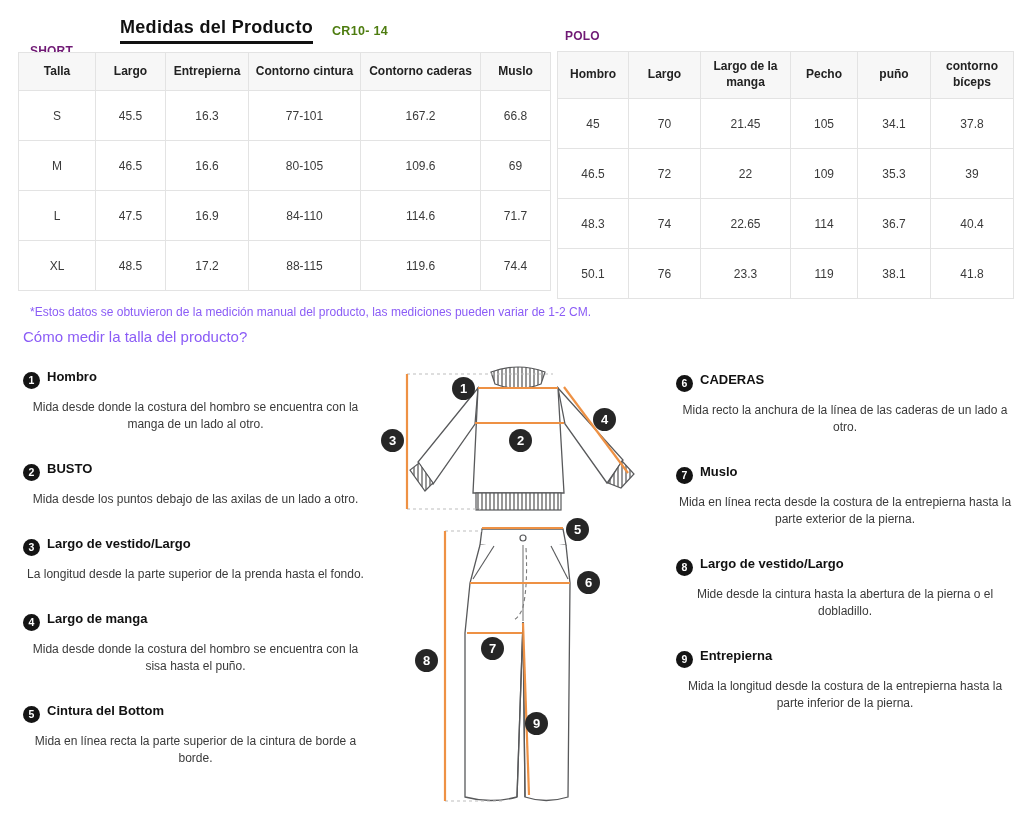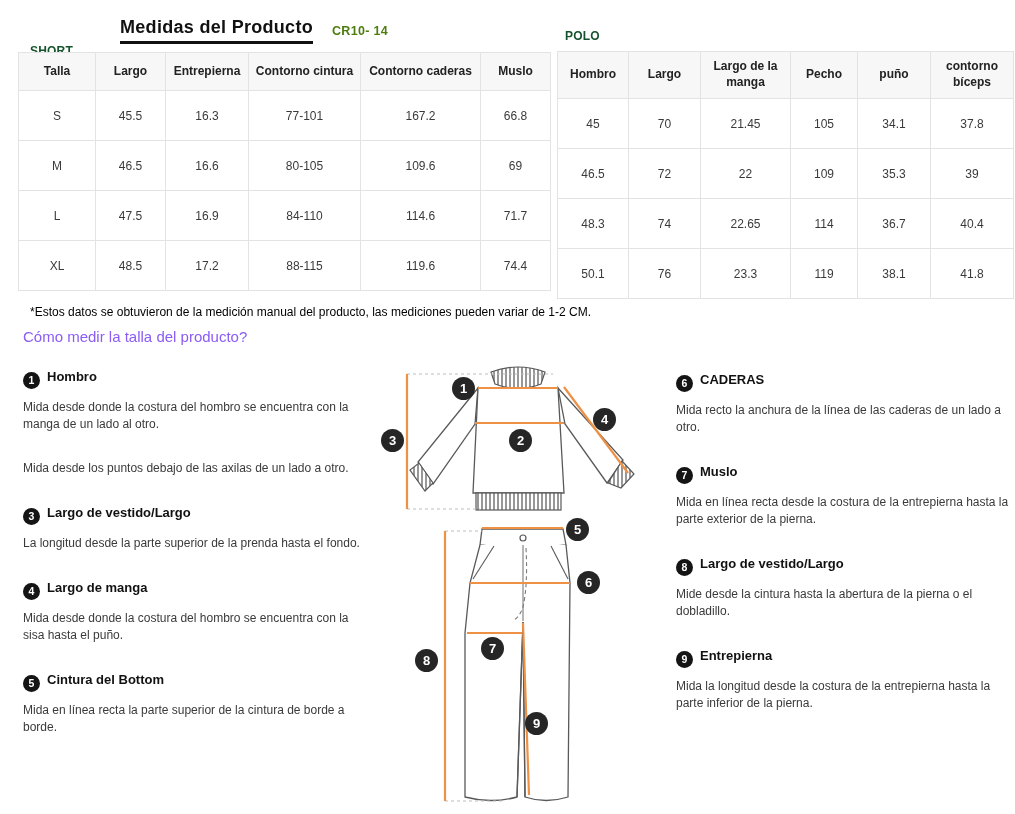--- a/index.html
+++ b/index.html
@@ -3,41 +3,41 @@
 <meta charset="utf-8">
 <style>
   * { box-sizing: border-box; }
   html,body { margin:0; padding:0; background:#fff; }
   body { font-family:"Liberation Sans", sans-serif; }
   .page { position:relative; width:1015px; height:814px; background:#ffffff; overflow:hidden; }
 
   .page-title { position:absolute; left:120px; top:17px; font-size:18px; font-weight:bold; color:#111;
                 border-bottom:3px solid #111; padding-bottom:3px; letter-spacing:.3px; }
   .product-code { position:absolute; left:332px; top:24px; font-size:12.5px; font-weight:bold; color:#4d7c0f; letter-spacing:.3px; }
-  .tbl-label { position:absolute; font-size:12px; font-weight:bold; color:#14532d; letter-spacing:.2px; }
+  .tbl-label { position:absolute; font-size:12px; font-weight:bold; color:#701a75; letter-spacing:.2px; }
   .short-label { left:30px; top:44px; }
   .polo-label { left:565px; top:29px; }
 
   table.size-table { position:absolute; border-collapse:collapse; table-layout:fixed; background:#fff; }
   .size-table th, .size-table td { border:1px solid #e3e3e3; font-size:12px; color:#3a3a3a; text-align:center; padding:2px; }
   .size-table th { background:#f7f7f7; font-weight:bold; color:#222; line-height:1.3; }
   .short-table { left:18px; top:52px; width:532px; }
   .short-table tr.head { height:38px; }
   .polo-table { left:557px; top:51px; width:456px; }
   .polo-table tr.head { height:47px; }
   .size-table tr.body { height:50px; }
 
-  .disclaimer { position:absolute; left:30px; top:305px; font-size:12px; color:#000000; }
+  .disclaimer { position:absolute; left:30px; top:305px; font-size:12px; color:#8b5cf6; }
   .howto-heading { position:absolute; left:23px; top:328px; font-size:15px; color:#8b5cf6; }
 
   .col { position:absolute; }
   .col-left { left:23px; top:368px; width:345px; }
   .col-right { left:676px; top:371px; width:338px; }
   .item h4 { margin:0 0 10px 0; font-size:13px; font-weight:bold; color:#111; line-height:17px; }
-  .item p { margin:0 0 27px 0; font-size:12px; color:#3a3a3a; line-height:1.42; }
+  .item p { margin:0 0 27px 0; font-size:12px; color:#3a3a3a; line-height:1.42;text-align:center; }
   .num { display:inline-flex; width:17px; height:17px; border-radius:50%; background:#141414; color:#fff;
          font-size:10.5px; font-weight:bold; align-items:center; justify-content:center; margin-right:7px; vertical-align:-3px; }
 
   .marker { position:absolute; width:23px; height:23px; border-radius:50%; background:#262626; color:#fff;
             font-size:13px; font-weight:bold; display:flex; align-items:center; justify-content:center; z-index:5; }
   svg.garment { position:absolute; }
 </style>
 </head>
 <body>
 
@@ -156,20 +156,21 @@
 
   <div class="disclaimer">*Estos datos se obtuvieron de la medición manual del producto, las mediciones pueden variar de 1-2 CM.</div>
   <div class="howto-heading">Cómo medir la talla del producto?</div>
 
   <div class="col col-left">
     <div class="item">
       <h4><span class="num">1</span><span>Hombro</span></h4>
       <p>Mida desde donde la costura del hombro se encuentra con la manga de un lado al otro.</p>
     </div>
     <div class="item">
+      <h4><span class="num">2</span><span>BUSTO</span></h4>
       <p>Mida desde los puntos debajo de las axilas de un lado a otro.</p>
     </div>
     <div class="item">
       <h4><span class="num">3</span><span>Largo de vestido/Largo</span></h4>
       <p>La longitud desde la parte superior de la prenda hasta el fondo.</p>
     </div>
     <div class="item">
       <h4><span class="num">4</span><span>Largo de manga</span></h4>
       <p>Mida desde donde la costura del hombro se encuentra con la sisa hasta el puño.</p>
     </div>

